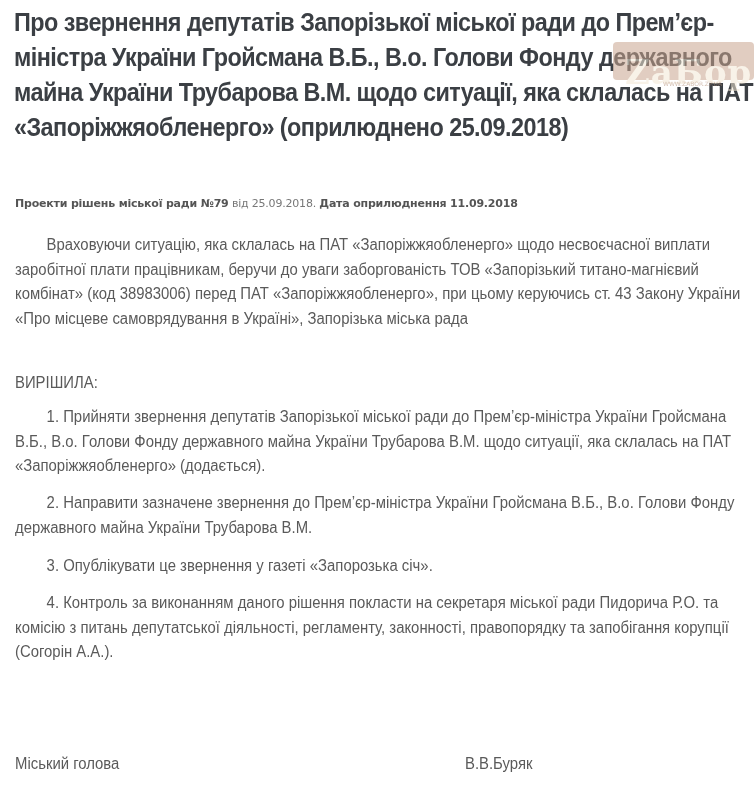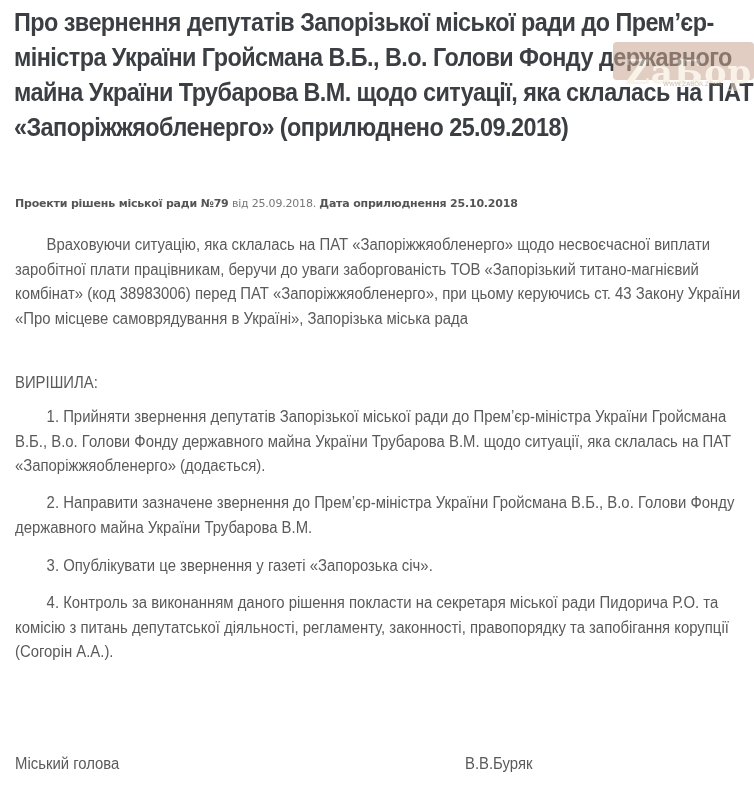--- a/index.html
+++ b/index.html
@@ -124,21 +124,21 @@
 
   <div class="watermark">
     <div class="wm-bg"></div>
     <div class="wm-text">ZaБор</div>
     <div class="wm-url">WWW.ZABOR.ZP.UA</div>
   </div>
 
   <div class="meta">
     <b>Проекти рішень міської ради №79</b>
     <span class="normal">від 25.09.2018.</span>
-    <b>Дата оприлюднення 25.10.2018</b>
+    <b>Дата оприлюднення 11.09.2018</b>
   </div>
 
   <p class="para body-text indent p-intro">Враховуючи ситуацію, яка склалась на ПАТ «Запоріжжяобленерго» щодо несвоєчасної виплати заробітної плати працівникам, беручи до уваги заборгованість ТОВ «Запорізький титано-магнієвий комбінат» (код 38983006) перед ПАТ «Запоріжжяобленерго», при цьому керуючись ст. 43 Закону України «Про місцеве самоврядування в Україні», Запорізька міська рада</p>
 
   <p class="para body-text p-decided">ВИРІШИЛА:</p>
 
   <p class="para body-text indent p-item1">1. Прийняти звернення депутатів Запорізької міської ради до Прем’єр-міністра України Гройсмана В.Б., В.о. Голови Фонду державного майна України Трубарова В.М. щодо ситуації, яка склалась на ПАТ «Запоріжжяобленерго» (додається).</p>
   <p class="para body-text indent p-item2">2. Направити зазначене звернення до Прем’єр-міністра України Гройсмана В.Б., В.о. Голови Фонду державного майна України Трубарова В.М.</p>
   <p class="para body-text indent p-item3">3. Опублікувати це звернення у газеті «Запорозька січ».</p>
   <p class="para body-text indent p-item4">4. Контроль за виконанням даного рішення покласти на секретаря міської ради Пидорича Р.О. та комісію з питань депутатської діяльності, регламенту, законності, правопорядку та запобігання корупції (Согорін А.А.).</p>

